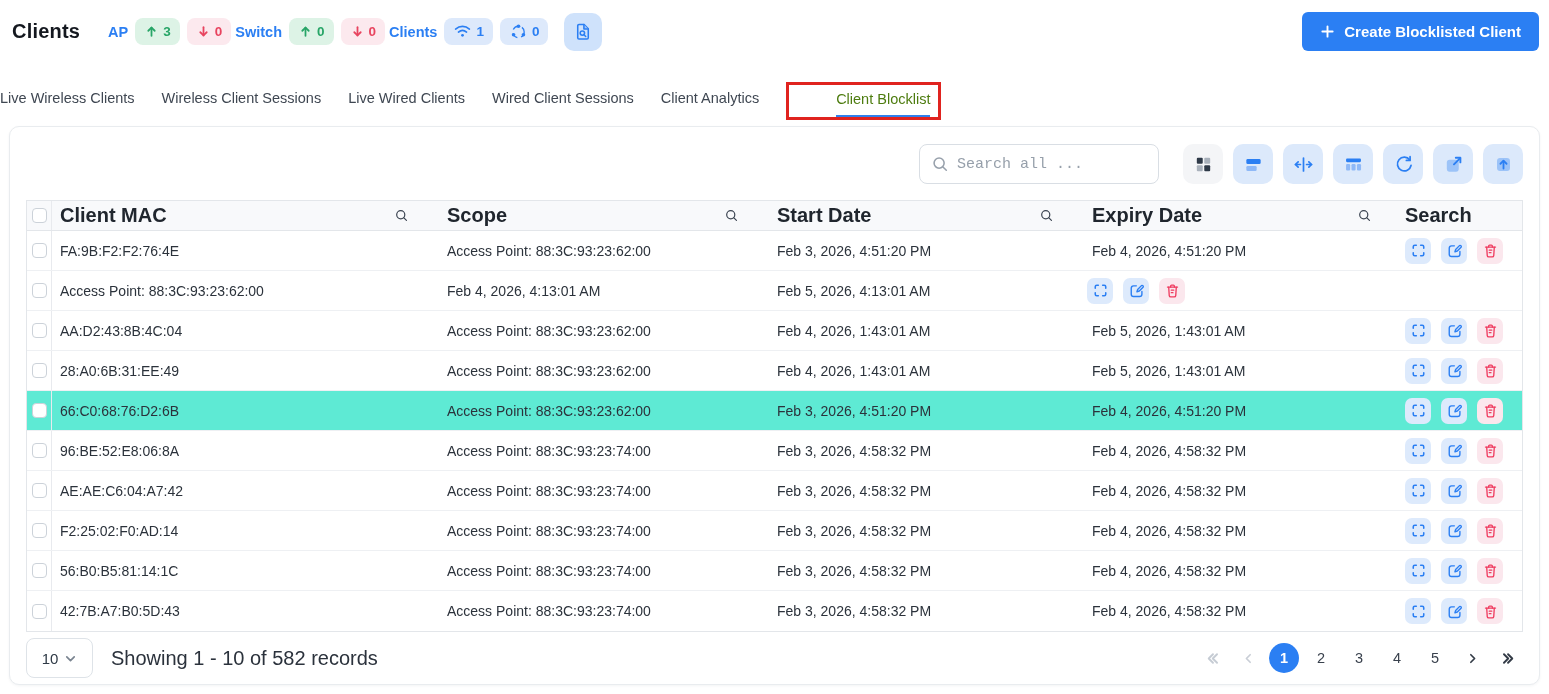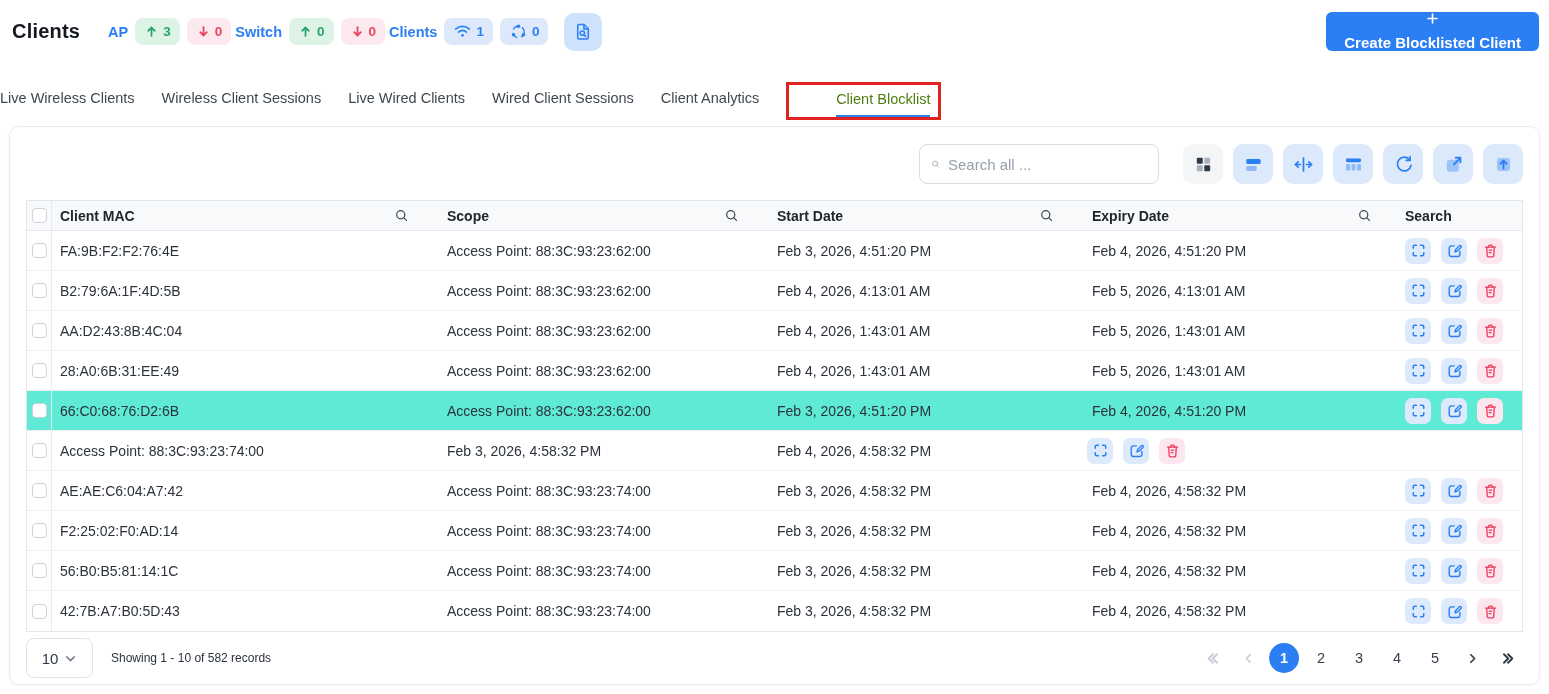--- a/index.html
+++ b/index.html
@@ -16,69 +16,69 @@
           border-radius:8px; font-size:13.5px; font-weight:bold; }
   .pill-green { background:#ddf3e6; color:#27a567; }
   .pill-red   { background:#fce9ee; color:#e8445f; }
   .pill-blue  { background:#dde9fb; color:#2b7ff3; }
   .pill svg { display:block; }
   .filesearch-btn { width:38px; height:38px; border:none; border-radius:10px; background:#cfe2fb;
           display:flex; align-items:center; justify-content:center; margin-left:16px; cursor:pointer; }
   .spacer { flex:1; }
   .create-btn { height:39px; padding:0 18px; background:#2b7ff3; color:#fff; border:none;
           border-radius:6px; font-size:15px; font-weight:bold; display:flex; align-items:center;
-          gap:9px; cursor:pointer; font-family:inherit;flex-direction:column; }
+          gap:9px; cursor:pointer; font-family:inherit; }
 
   
   .tabbar { display:flex; align-items:flex-end; gap:27px; margin-top:30px; }
   .tab { font-size:14.5px; color:#3f4752; padding-bottom:14px; cursor:pointer; white-space:nowrap; }
   .tab.active { color:#4d7c0f; border-bottom:2px solid #2f80ed; padding-bottom:8px;margin-left:39px; }
   .red-box { border:3px solid #e0231f; padding:6px 8px 0 8px; }
 
   
   .card { margin:6px 9px 0 9px; height:559px; border:1px solid #e9ecef; border-radius:10px;
           background:#fff; box-shadow:0 1px 3px rgba(20,30,50,.05); display:flex; flex-direction:column; }
 
   
   .toolbar { display:flex; justify-content:flex-end; align-items:center; gap:10px; padding:17px 16px 16px; }
   .searchbox { width:240px; height:40px; border:1px solid #d9dee4; border-radius:8px;
-          display:flex; align-items:center; padding:0 11px; gap:8px; margin-right:14px; background:#fff; }
+          display:flex; align-items:center; padding:0 11px; gap:8px; margin-right:14px; background:#fff;font-family:Liberation Mono, monospace; }
   .searchbox input { border:none; outline:none; flex:1; font-size:15px; color:#3a424c;
           font-family:inherit; background:transparent; }
   .searchbox input::placeholder { color:#97a0ab; }
   .icon-btn { width:40px; height:40px; border:none; border-radius:10px; background:#dce9fb;
           display:flex; align-items:center; justify-content:center; cursor:pointer; }
   .icon-btn.neutral { background:#f4f5f7; }
 
   
   .tablewrap { margin:0 16px; border:1px solid #e3e6ea; }
   .grid { display:grid; grid-template-columns:25px 387px 330px 315px 318px 1fr; }
   .thead { height:30px; background:#f8f9fb; border-bottom:1px solid #e3e6ea; }
   .hcell { display:flex; align-items:center; justify-content:space-between;
-           padding:0 30px 0 8px; font-size:14px; font-weight:bold; color:#20262e; }
+           padding:0 30px 0 8px; font-size:20px; font-weight:bold; color:#20262e; }
   .hcell.no-search { padding-right:8px; }
   .hcell.actions { padding-left:3px; }
   .trow { height:40px; border-bottom:1px solid #eef0f3; background:#fff; }
   .trow:last-child { border-bottom:none; }
   .trow.highlight { background:#5eead4; }
   .cell { display:flex; align-items:center; padding:0 8px; font-size:14px; color:#2b323b; overflow:hidden; white-space:nowrap; }
   .cell-check { justify-content:center; padding:0; border-right:1px solid #e8eaee; }
   .checkbox { width:15px; height:15px; border:1.5px solid #ccd2d9; border-radius:4px; background:#fff; cursor:pointer; }
   .cell-actions { gap:10px; padding-left:3px; }
   .action-btn { width:26px; height:26px; border:none; border-radius:7px; display:flex;
           align-items:center; justify-content:center; cursor:pointer; padding:0; }
   .action-blue { background:#ddeafc; }
   .action-red  { background:#fbe7ed; }
 
   
   .tfoot { display:flex; align-items:center; padding:0 16px; flex:1; }
   .pagesize { width:67px; height:40px; border:1px solid #dee3e8; border-radius:8px; background:#fff;
           display:flex; align-items:center; justify-content:center; gap:6px; font-size:15px;
           color:#2f3a46; cursor:pointer; font-family:inherit; }
-  .showing { margin-left:18px; font-size:12px; color:#2b323c; }
+  .showing { margin-left:18px; font-size:20px; color:#2b323c; }
   .pagination { display:flex; align-items:center; gap:6px; }
   .pag-btn { border:none; background:transparent; width:30px; height:30px; display:flex;
           align-items:center; justify-content:center; cursor:pointer; padding:0; }
   #pages { display:flex; align-items:center; gap:6px; }
   .page { width:32px; height:30px; border:none; background:transparent; font-size:14.5px;
           color:#39414d; cursor:pointer; font-family:inherit; }
   .page.active { width:30px; height:30px; border-radius:50%; background:#2b7ff3; color:#fff; font-weight:bold; }
 </style>
 </head>
 <body>
@@ -308,21 +308,20 @@
                 <path d="M9.4 10.6h3.2"></path>
                 <path d="M9.4 13.8h2.2"></path>
               </svg>
             </button>
           </div>
         </div>
         <div class="trow grid">
           <div class="cell cell-check">
             <span class="checkbox"></span>
           </div>
-          <div class="cell">B2:79:6A:1F:4D:5B</div>
           <div class="cell">Access Point: 88:3C:93:23:62:00</div>
           <div class="cell">Feb 4, 2026, 4:13:01 AM</div>
           <div class="cell">Feb 5, 2026, 4:13:01 AM</div>
           <div class="cell cell-actions">
             <button class="action-btn action-blue">
               <svg width="17" height="17" viewBox="0 0 22 22" fill="none" stroke="#2b7ff3" stroke-width="2" stroke-linecap="round">
                 <path d="M8.2 4.2H6.2a2 2 0 0 0-2 2v2"></path>
                 <path d="M13.8 4.2h2a2 2 0 0 1 2 2v2"></path>
                 <path d="M8.2 17.8H6.2a2 2 0 0 1-2-2v-2"></path>
                 <path d="M13.8 17.8h2a2 2 0 0 0 2-2v-2"></path>
@@ -444,20 +443,21 @@
                 <path d="M9.4 10.6h3.2"></path>
                 <path d="M9.4 13.8h2.2"></path>
               </svg>
             </button>
           </div>
         </div>
         <div class="trow grid">
           <div class="cell cell-check">
             <span class="checkbox"></span>
           </div>
+          <div class="cell">96:BE:52:E8:06:8A</div>
           <div class="cell">Access Point: 88:3C:93:23:74:00</div>
           <div class="cell">Feb 3, 2026, 4:58:32 PM</div>
           <div class="cell">Feb 4, 2026, 4:58:32 PM</div>
           <div class="cell cell-actions">
             <button class="action-btn action-blue">
               <svg width="17" height="17" viewBox="0 0 22 22" fill="none" stroke="#2b7ff3" stroke-width="2" stroke-linecap="round">
                 <path d="M8.2 4.2H6.2a2 2 0 0 0-2 2v2"></path>
                 <path d="M13.8 4.2h2a2 2 0 0 1 2 2v2"></path>
                 <path d="M8.2 17.8H6.2a2 2 0 0 1-2-2v-2"></path>
                 <path d="M13.8 17.8h2a2 2 0 0 0 2-2v-2"></path>

